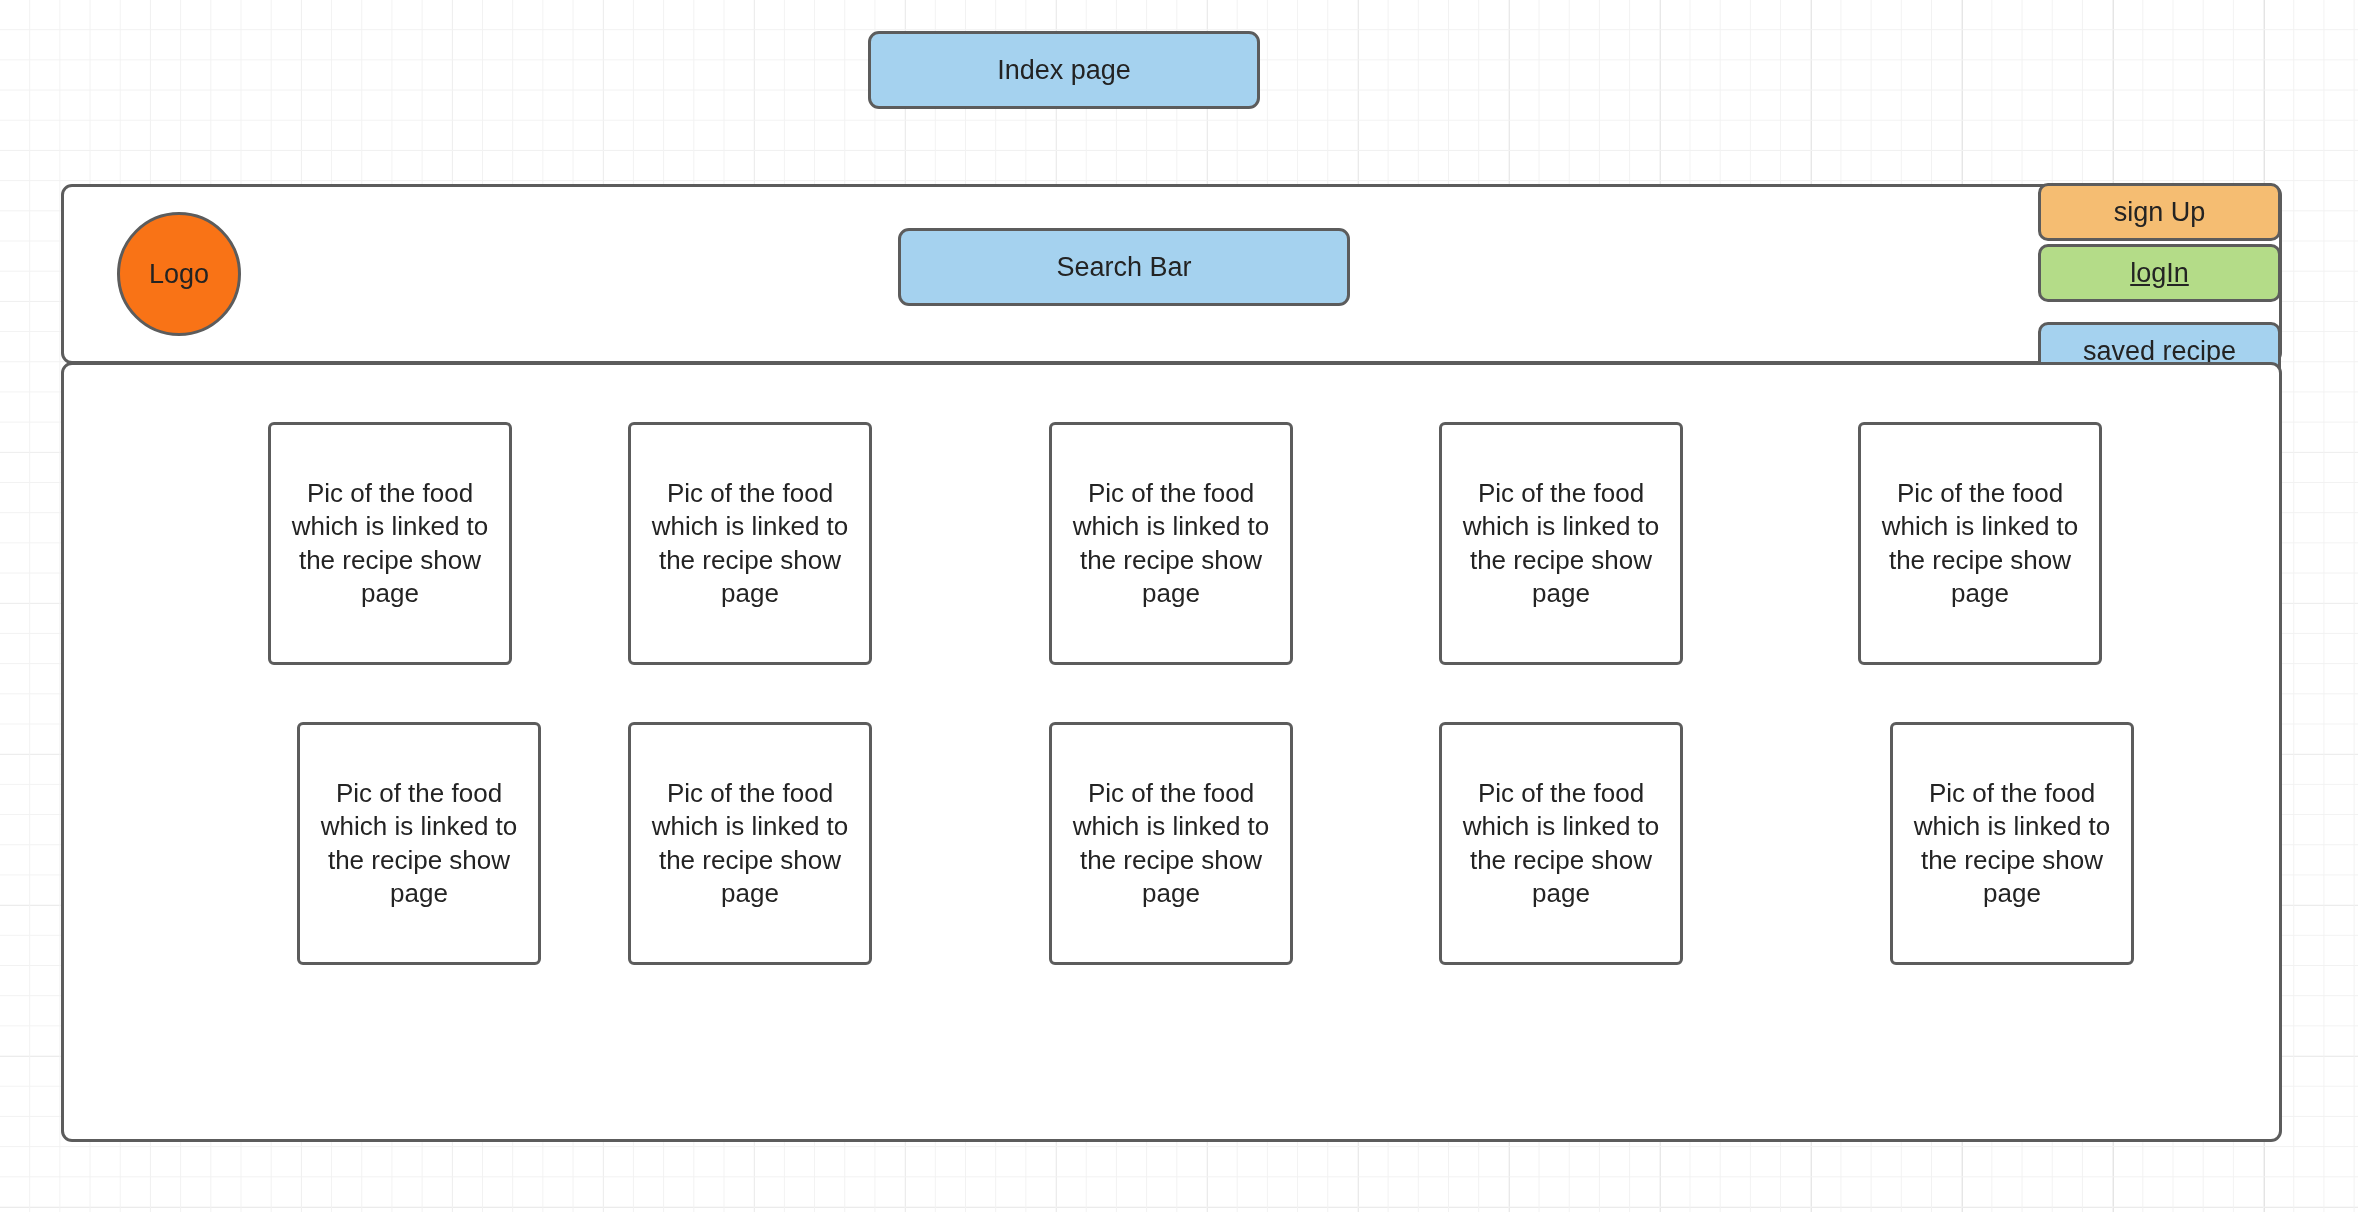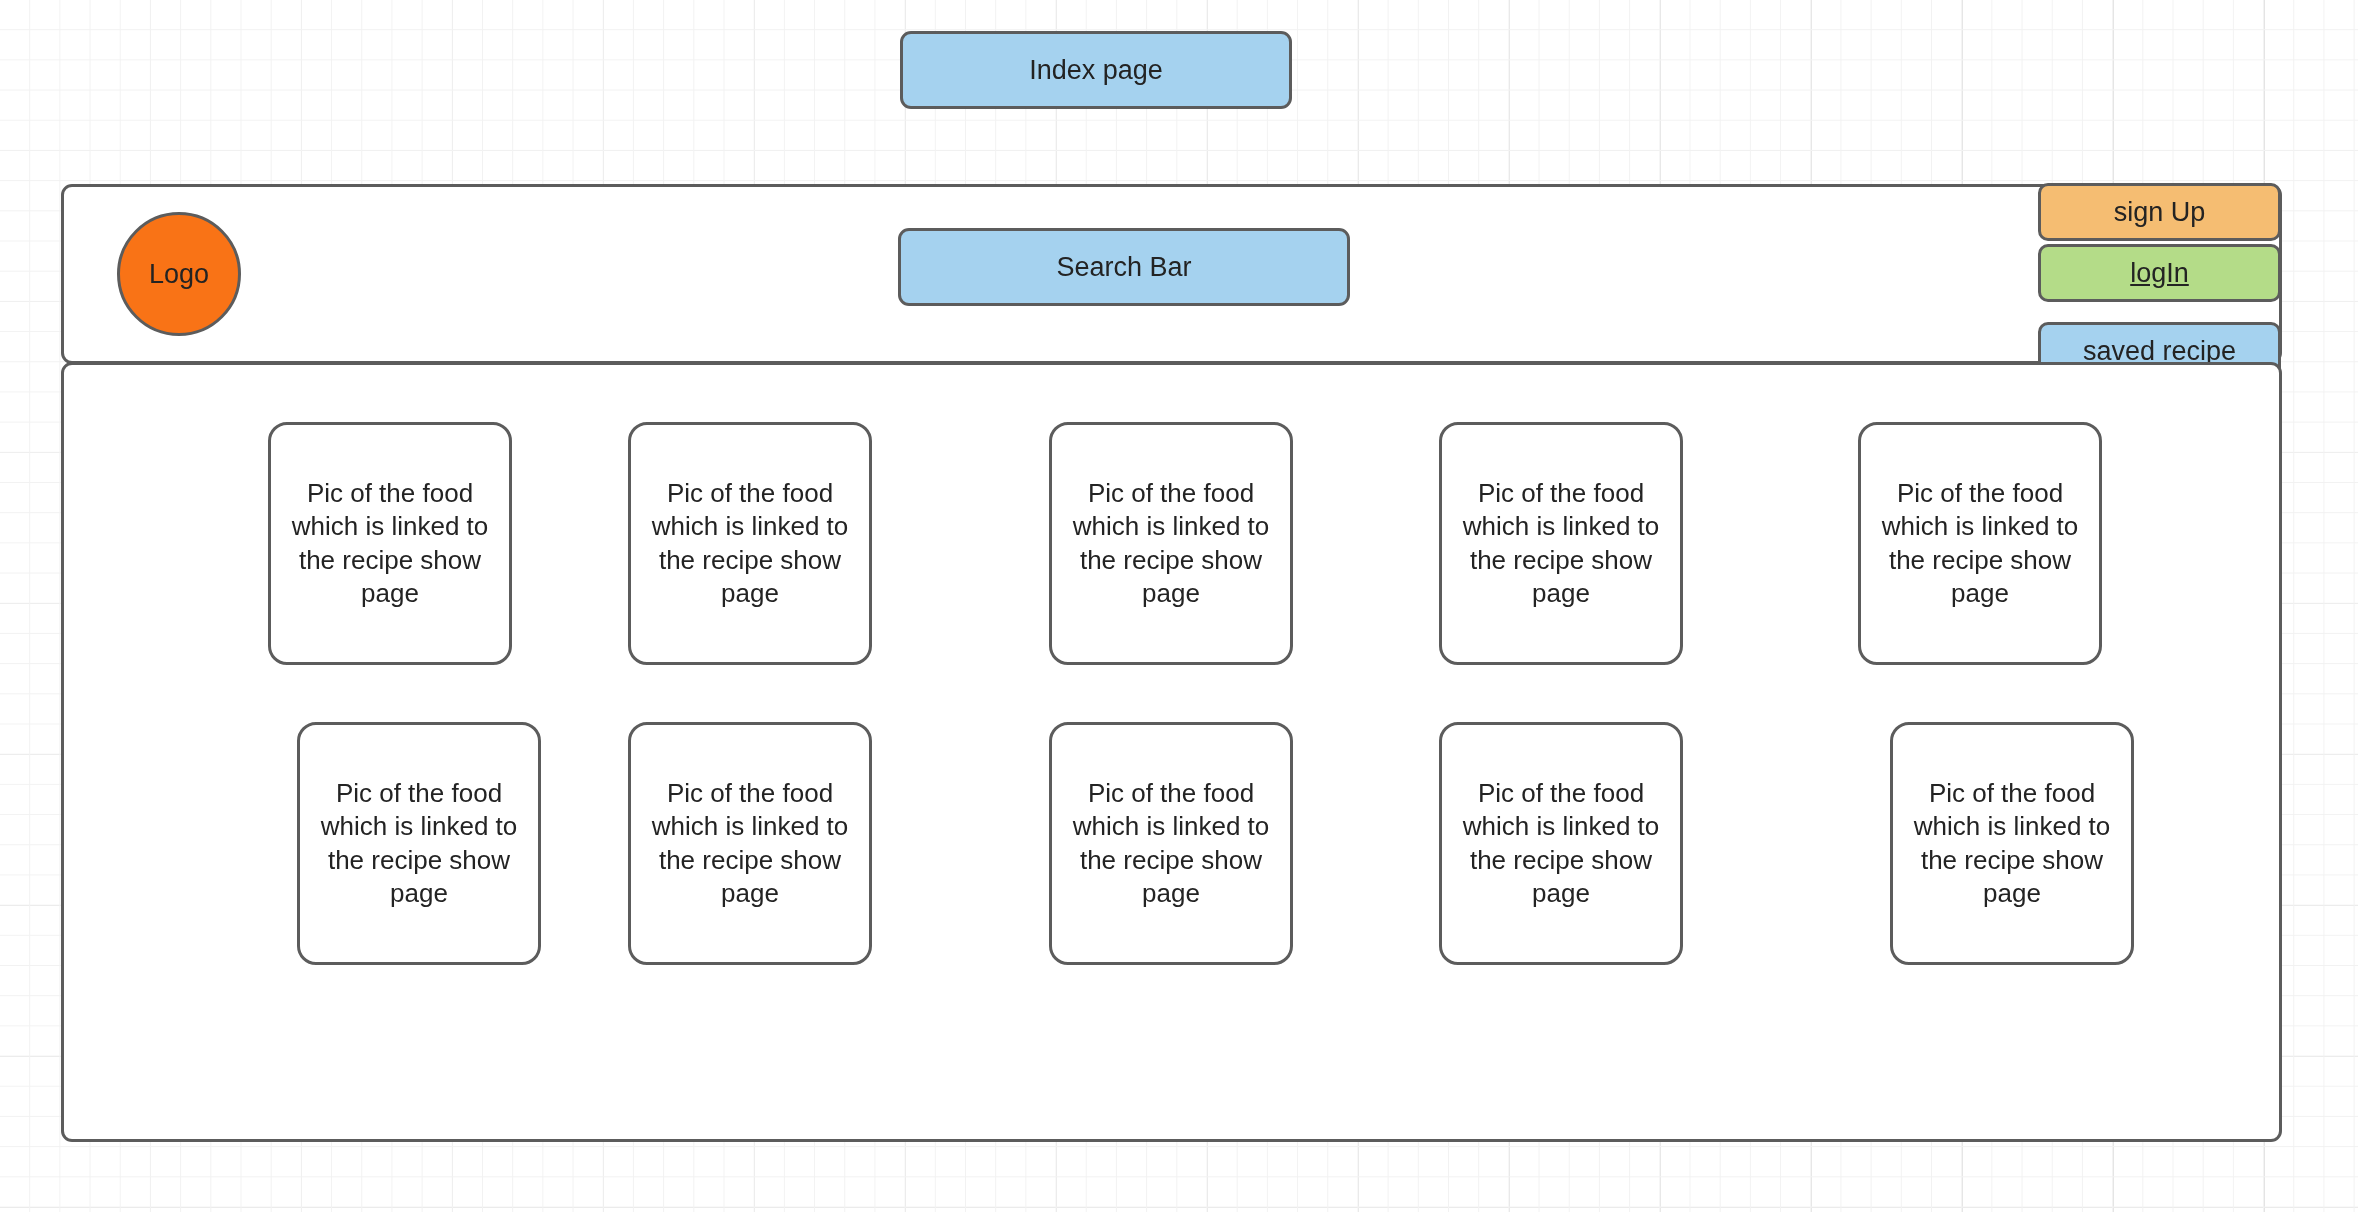--- a/index.html
+++ b/index.html
@@ -40,21 +40,21 @@
     color: #232323;
     display: flex;
     align-items: center;
     justify-content: center;
     text-align: center;
     line-height: 1.28;
   }
 
   
   #index-page-box {
-    left: 900px;
+    left: 868px;
     top: 31px;
     width: 392px;
     height: 78px;
     background: #a5d2ef;
     border-radius: 11px;
     font-size: 27px;
   }
 
   
   #header-frame {
@@ -120,21 +120,21 @@
     height: 780px;
     background: #ffffff;
     border-radius: 11px;
   }
 
   
   .recipe-card {
     width: 244px;
     height: 243px;
     background: #ffffff;
-    border-radius: 19px;
+    border-radius: 6px;
     font-size: 26px;
     padding: 0 14px;
   }
   .recipe-card span {
     display: block;
   }
 
   .row-1 { top: 422px; }
   .row-2 { top: 722px; }
 

